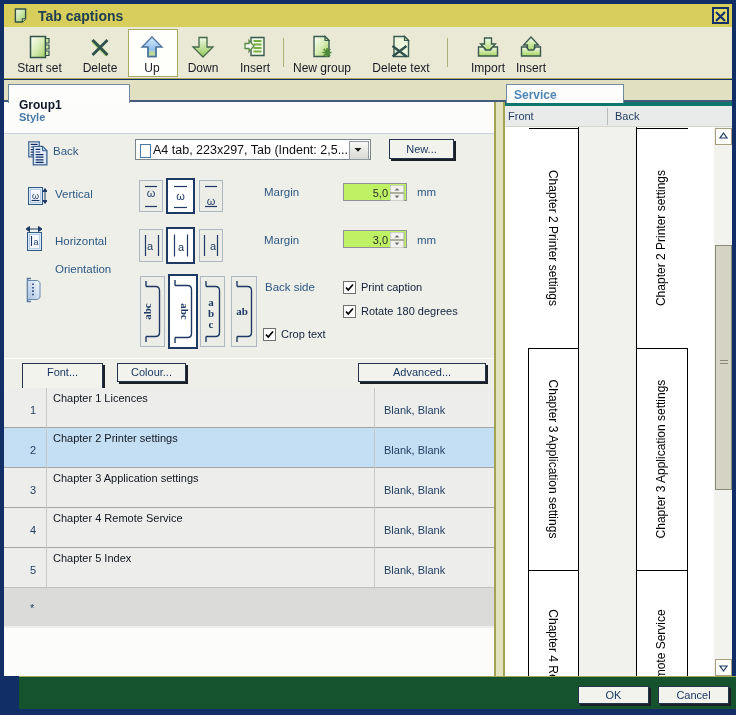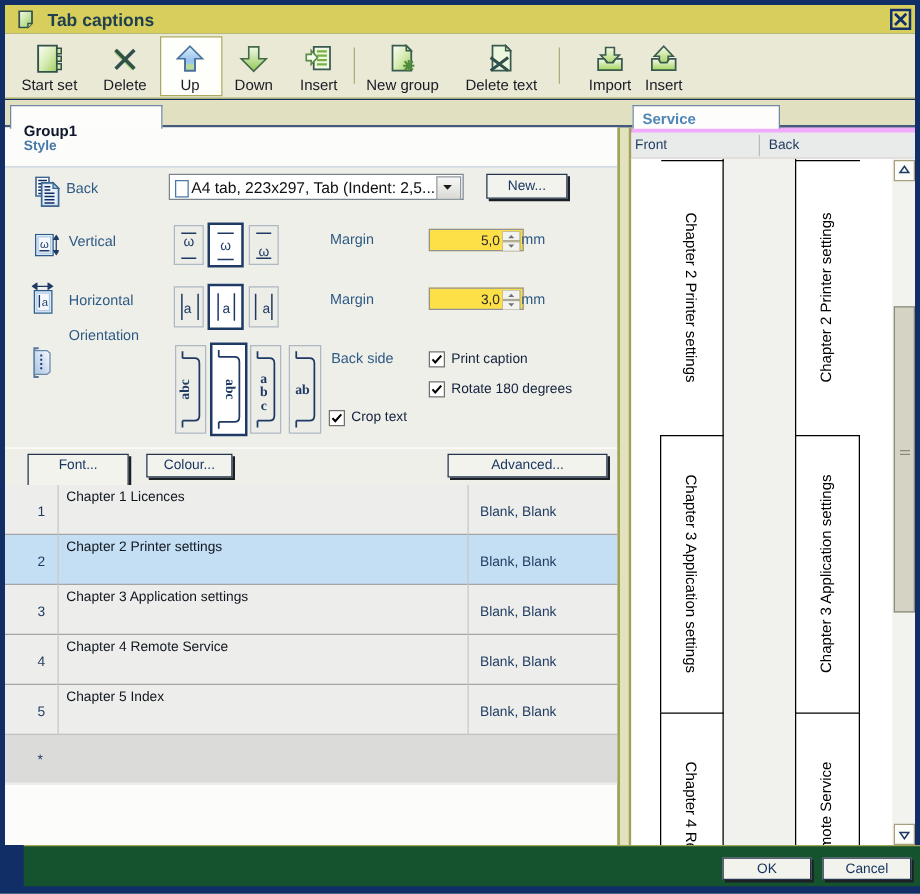--- a/index.html
+++ b/index.html
@@ -30,39 +30,39 @@
 .flabel{position:absolute;color:#2D5983;font-size:11.5px;}
 .togbtn{position:absolute;background:#EDEDE8;border:1px solid #AEB8C2;box-sizing:border-box;}
 .togsel{background:#FFFFFF;border:2px solid #1E3A64;}
 
 #combo{left:131px;top:5px;width:236px;height:21px;background:#fff;border:1px solid #7B838B;box-sizing:border-box;}
 #combo .txt{position:absolute;left:17px;top:3px;font-size:12.5px;color:#101010;white-space:nowrap;}
 #combo .chip{position:absolute;left:4px;top:4px;width:9px;height:12px;background:#fff;border:1px solid #4779A8;}
 #combo .arr{position:absolute;right:1px;top:1px;width:18px;height:17px;background:linear-gradient(#F8F8F6,#D8D8D4);border:1px solid #9098A0;}
 .btn3d{position:absolute;background:#F3F3ED;border:1px solid #24344E;box-shadow:2px 2px 0 0 #1B2026;box-sizing:border-box;color:#16335E;font-size:11px;text-align:center;}
 
-.spin{position:absolute;width:76px;height:18px;background:#fde047;border:1px solid #8F9399;box-sizing:border-box;}
+.spin{position:absolute;width:64px;height:18px;background:#bef264;border:1px solid #8F9399;box-sizing:border-box;}
 .spin .val{position:absolute;right:18px;top:3px;font-size:11px;color:#2A2A2A;}
 .spin .btns{position:absolute;right:1px;top:1px;width:15px;height:14px;}
 .cb{position:absolute;width:13px;height:13px;background:#fff;border:1px solid #707070;box-sizing:border-box;}
 .cb svg{position:absolute;left:0px;top:0px;}
 .cblbl{position:absolute;font-size:11px;color:#13213B;}
 
 #btnrow{left:0;top:256px;width:490px;height:30px;background:#EFEFEA;border-top:1px solid #FDFDFD;}
 
 #tbl{left:0;top:286px;width:490px;height:240px;background:#EDEDEC;}
 .trow{position:absolute;left:0;width:490px;height:40px;border-bottom:1px solid #A5A5A5;box-sizing:border-box;}
 .trow .num{position:absolute;left:26px;top:16px;font-size:11px;color:#1E3A5F;}
 .trow .cap{position:absolute;left:49px;top:4px;font-size:11px;color:#10161E;}
 .trow .bb{position:absolute;left:380px;top:16px;font-size:11px;color:#1E3A5F;}
 .colsep{position:absolute;top:0;width:1px;height:40px;background:#C8C8C8;}
 
 #splitter{left:494px;top:102px;width:11px;height:574px;background:#E2E2BE;border-left:2px solid #A3A356;border-right:2px solid #A3A356;box-sizing:border-box;}
 
-#rightpanel{left:505px;top:102px;width:227px;height:574px;background:#f0abfc;}
+#rightpanel{left:505px;top:102px;width:227px;height:574px;background:#0f766e;}
 #fbhdr{left:0;top:4px;width:227px;height:21px;background:#E9EBEA;border-bottom:1px solid #D6D6CE;box-sizing:border-box;font-size:11px;color:#1E3A5F;}
 #prevarea{left:0;top:25px;width:227px;height:549px;overflow:hidden;background:#F1F1ED;}
 .sheet{position:absolute;background:#FFFFFF;}
 .pline{position:absolute;background:#000;}
 .vtextf{position:absolute;font-size:12px;color:#000;white-space:nowrap;transform:rotate(90deg);transform-origin:center;}
 .vtextb{position:absolute;font-size:12px;color:#000;white-space:nowrap;transform:rotate(-90deg);transform-origin:center;}
 
 #sbar{left:714px;top:127px;width:18px;height:549px;background:#F2F2EE;}
 .sbtn{position:absolute;left:1px;width:17px;height:17px;background:#FCFCF8;border:1px solid #A89F7E;box-sizing:border-box;}
 #sthumb{position:absolute;left:1px;top:118px;width:17px;height:245px;background:#D5D3C4;border:1px solid #8A8A7A;box-sizing:border-box;}

